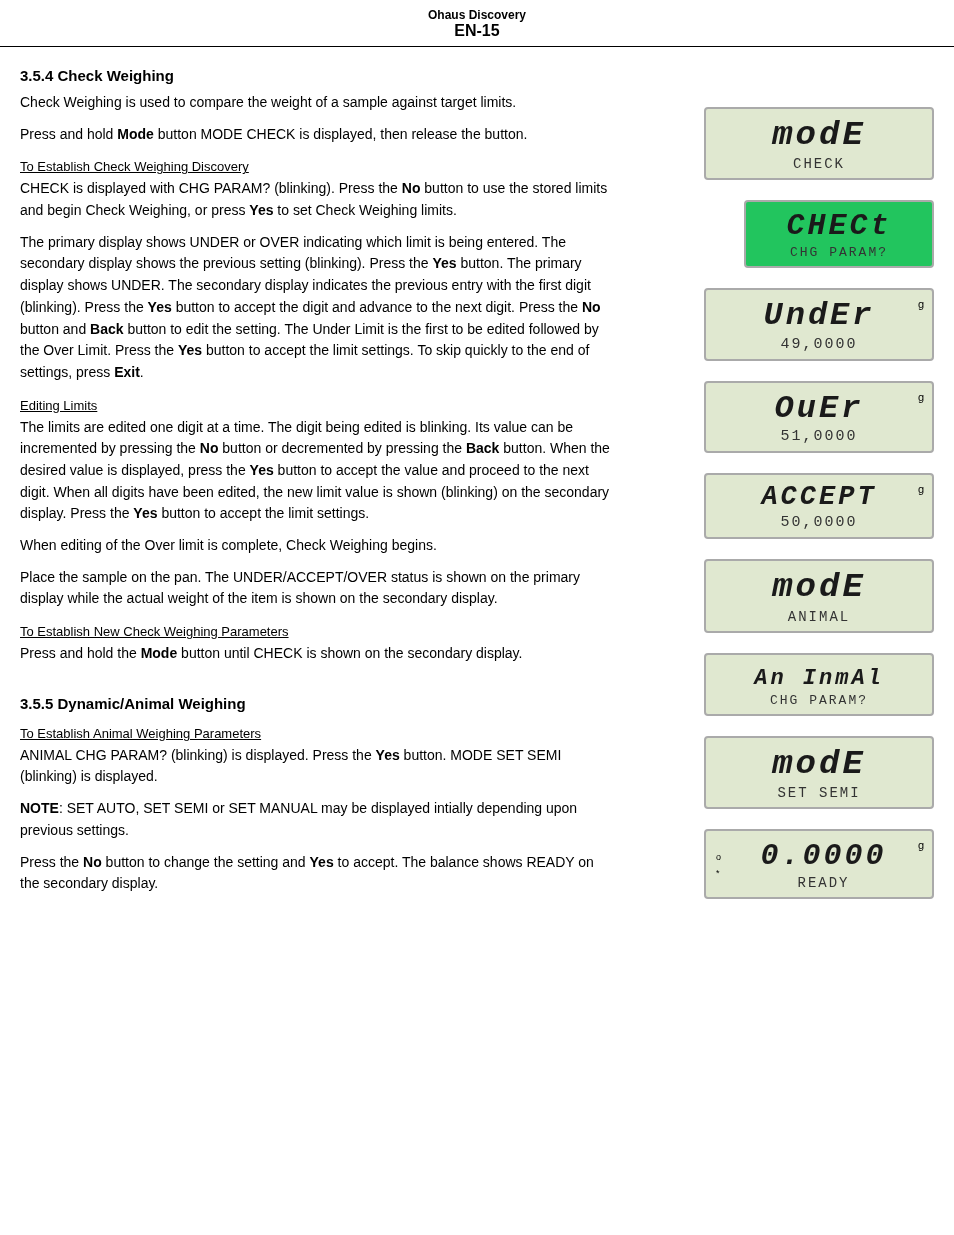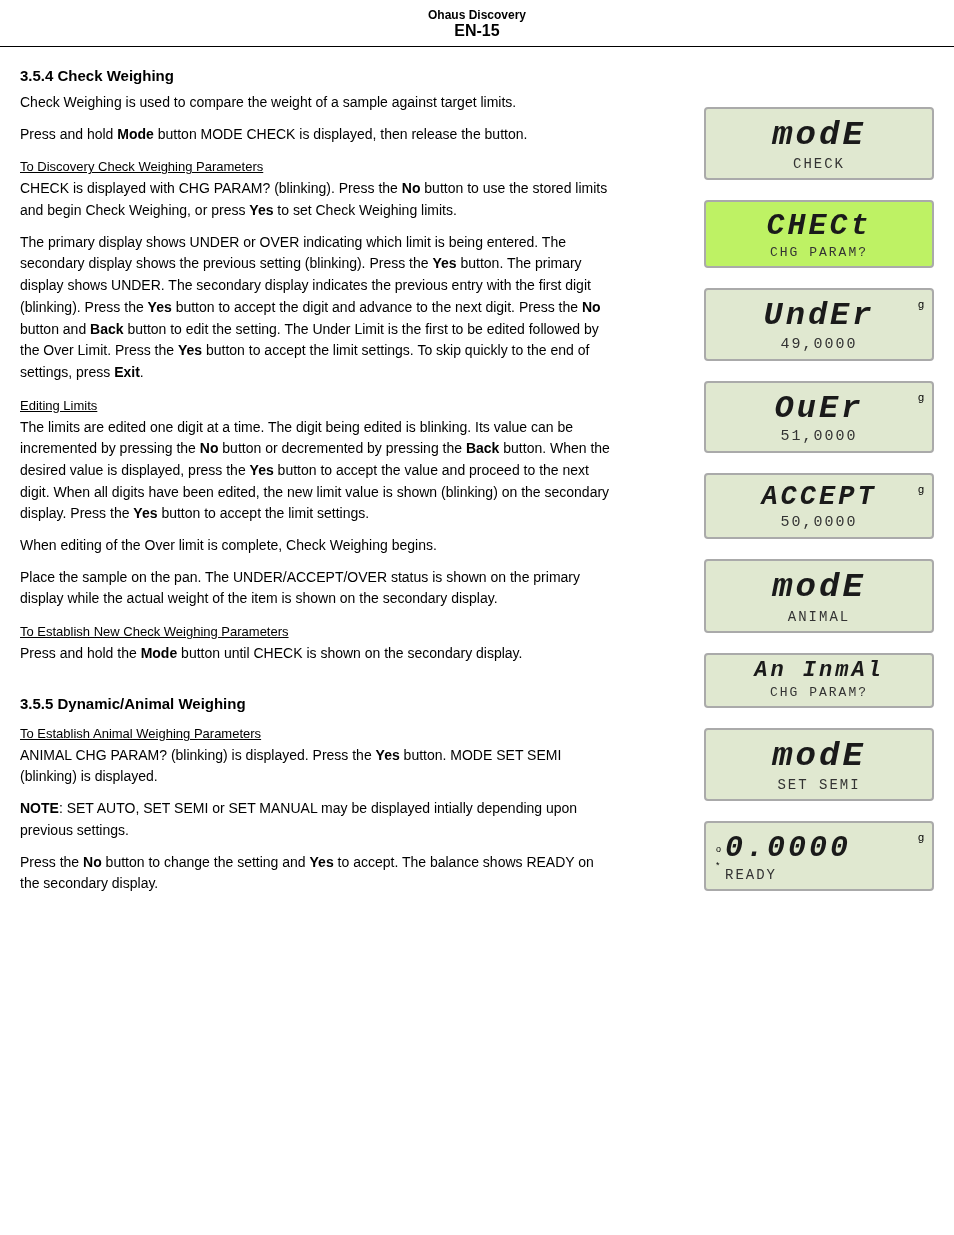--- a/index.html
+++ b/index.html
@@ -95,21 +95,21 @@
   </div>
 
   <div class="content">
 
     <div class="text-col">
 
       <h2>3.5.4  Check Weighing</h2>
       <p>Check Weighing is used to compare the weight of a sample against target limits.</p>
       <p class="spaced">Press and hold <strong>Mode</strong> button MODE CHECK is displayed, then release the button.</p>
 
-      <h3>To Discovery Check Weighing Parameters</h3>
+      <h3>To Establish Check Weighing Discovery</h3>
       <p>CHECK is displayed with CHG PARAM? (blinking).  Press the <strong>No</strong> button to use the stored limits and begin Check Weighing, or press <strong>Yes</strong> to set Check Weighing limits.</p>
 
       <p>The primary display shows UNDER or OVER indicating which limit is being entered.  The secondary display shows the previous setting (blinking).  Press the <strong>Yes</strong> button.  The primary display shows UNDER.  The secondary display indicates the previous entry with the first digit (blinking).  Press the <strong>Yes</strong> button to accept the digit and advance to the next digit.  Press the <strong>No</strong> button and <strong>Back</strong> button to edit the setting.  The Under Limit is the first to be edited followed by the Over Limit.  Press the <strong>Yes</strong> button to accept the limit settings.  To skip quickly to the end of settings, press <strong>Exit</strong>.</p>
 
       <h3>Editing Limits</h3>
       <p>The limits are edited one digit at a time.  The digit being edited is blinking.  Its value can be incremented by pressing the <strong>No</strong> button or decremented by pressing the <strong>Back</strong> button.  When the desired value is displayed,  press the <strong>Yes</strong> button to accept the value and proceed to the next digit. When all digits have been edited, the new limit value is shown (blinking) on the secondary display.  Press the <strong>Yes</strong> button to accept the limit settings.</p>
 
       <p>When editing of the Over limit is complete, Check Weighing begins.</p>
       <p>Place the sample on the pan. The UNDER/ACCEPT/OVER status is shown on the primary display while the actual weight of the item is shown on the secondary display.</p>
 
@@ -126,21 +126,21 @@
       <p><strong>NOTE</strong>: SET AUTO, SET SEMI or SET MANUAL may be displayed intially depending upon previous settings.</p>
 
       <p>Press the <strong>No</strong> button to change the setting and <strong>Yes</strong> to accept.  The balance shows READY on the secondary display.</p>
     </div>
 
     <div class="display-col">
         <div style="background: rgb(224, 232, 208); border: 2px solid rgb(170, 170, 170); border-radius: 4px; width: 230px; padding: 8px 10px 6px; position: relative; display: flex; flex-direction: column; align-items: center; margin-bottom: 2px;">
           <div style="font-family: &quot;Courier New&quot;, monospace; font-size: 34px; font-weight: bold; letter-spacing: 3px; color: rgb(26, 26, 26); font-style: italic; text-align: center; line-height: 1.1;">modE</div>
           <div style="font-family: &quot;Courier New&quot;, monospace; font-size: 14px; letter-spacing: 2px; color: rgb(51, 51, 51); text-align: center; margin-top: 2px;">CHECK</div>
         </div>
-        <div style="background: #bef264; border: 2px solid rgb(170, 170, 170); border-radius: 4px; width: 230px; padding: 8px 10px 6px; position: relative; display: flex; flex-direction: column; align-items: center; margin-bottom: 2px;">
+        <div style="background: #22c55e; border: 2px solid rgb(170, 170, 170); border-radius: 4px; width: 190px; padding: 8px 10px 6px; position: relative; display: flex; flex-direction: column; align-items: center; margin-bottom: 2px;">
           <div style="font-family: &quot;Courier New&quot;, monospace; font-size: 30px; font-weight: bold; letter-spacing: 3px; color: rgb(26, 26, 26); font-style: italic; text-align: center; line-height: 1.1;">CHECt</div>
           <div style="font-family: &quot;Courier New&quot;, monospace; font-size: 13px; letter-spacing: 2px; color: rgb(51, 51, 51); text-align: center; margin-top: 2px;">CHG PARAM?</div>
         </div>
         <div style="background: rgb(224, 232, 208); border: 2px solid rgb(170, 170, 170); border-radius: 4px; width: 230px; padding: 8px 10px 6px; position: relative; display: flex; flex-direction: column; align-items: center; margin-bottom: 2px;">
           <span style="position: absolute; top: 8px; right: 8px; font-size: 11px; font-family: Arial;">g</span>
           <div style="font-family: &quot;Courier New&quot;, monospace; font-size: 32px; font-weight: bold; letter-spacing: 3px; color: rgb(26, 26, 26); font-style: italic; text-align: center; line-height: 1.1;">UndEr</div>
           <div style="font-family: &quot;Courier New&quot;, monospace; font-size: 15px; letter-spacing: 2px; color: rgb(51, 51, 51); text-align: center; margin-top: 2px;">49,0000</div>
         </div>
         <div style="background: rgb(224, 232, 208); border: 2px solid rgb(170, 170, 170); border-radius: 4px; width: 230px; padding: 8px 10px 6px; position: relative; display: flex; flex-direction: column; align-items: center; margin-bottom: 2px;">
           <span style="position: absolute; top: 8px; right: 8px; font-size: 11px; font-family: Arial;">g</span>
@@ -149,36 +149,36 @@
         </div>
         <div style="background: rgb(224, 232, 208); border: 2px solid rgb(170, 170, 170); border-radius: 4px; width: 230px; padding: 8px 10px 6px; position: relative; display: flex; flex-direction: column; align-items: center; margin-bottom: 2px;">
           <span style="position: absolute; top: 8px; right: 8px; font-size: 11px; font-family: Arial;">g</span>
           <div style="font-family: &quot;Courier New&quot;, monospace; font-size: 27px; font-weight: bold; letter-spacing: 3px; color: rgb(26, 26, 26); font-style: italic; text-align: center; line-height: 1.1;">ACCEPT</div>
           <div style="font-family: &quot;Courier New&quot;, monospace; font-size: 15px; letter-spacing: 2px; color: rgb(51, 51, 51); text-align: center; margin-top: 2px;">50,0000</div>
         </div>
         <div style="background: rgb(224, 232, 208); border: 2px solid rgb(170, 170, 170); border-radius: 4px; width: 230px; padding: 8px 10px 6px; position: relative; display: flex; flex-direction: column; align-items: center; margin-bottom: 2px;">
           <div style="font-family: &quot;Courier New&quot;, monospace; font-size: 34px; font-weight: bold; letter-spacing: 3px; color: rgb(26, 26, 26); font-style: italic; text-align: center; line-height: 1.1;">modE</div>
           <div style="font-family: &quot;Courier New&quot;, monospace; font-size: 14px; letter-spacing: 2px; color: rgb(51, 51, 51); text-align: center; margin-top: 2px;">ANIMAL</div>
         </div>
-        <div style="background: rgb(224, 232, 208); border: 2px solid rgb(170, 170, 170); border-radius: 4px; width: 230px; padding: 4px 10px 6px; position: relative; display: flex; flex-direction: column; align-items: center; margin-bottom: 2px;">
+        <div style="background: rgb(224, 232, 208); border: 2px solid rgb(170, 170, 170); border-radius: 4px; width: 230px; padding: 12px 10px 6px; position: relative; display: flex; flex-direction: column; align-items: center; margin-bottom: 2px;">
           <div style="font-family: &quot;Courier New&quot;, monospace; font-size: 22px; font-weight: bold; letter-spacing: 3px; color: rgb(26, 26, 26); font-style: italic; text-align: center; line-height: 1.1;">An InmAl</div>
           <div style="font-family: &quot;Courier New&quot;, monospace; font-size: 13px; letter-spacing: 2px; color: rgb(51, 51, 51); text-align: center; margin-top: 2px;">CHG PARAM?</div>
         </div>
         <div style="background: rgb(224, 232, 208); border: 2px solid rgb(170, 170, 170); border-radius: 4px; width: 230px; padding: 8px 10px 6px; position: relative; display: flex; flex-direction: column; align-items: center; margin-bottom: 2px;">
           <div style="font-family: &quot;Courier New&quot;, monospace; font-size: 34px; font-weight: bold; letter-spacing: 3px; color: rgb(26, 26, 26); font-style: italic; text-align: center; line-height: 1.1;">modE</div>
           <div style="font-family: &quot;Courier New&quot;, monospace; font-size: 14px; letter-spacing: 2px; color: rgb(51, 51, 51); text-align: center; margin-top: 2px;">SET SEMI</div>
         </div>
         <div style="background: rgb(224, 232, 208); border: 2px solid rgb(170, 170, 170); border-radius: 4px; width: 230px; padding: 8px 10px 6px; position: relative; display: flex; flex-direction: column; align-items: center; margin-bottom: 2px;">
           <span style="position: absolute; top: 8px; right: 8px; font-size: 11px; font-family: Arial;">g</span>
           <div style="display: flex; align-items: center; width: 100%;">
             <div style="display: flex; flex-direction: column; gap: 6px; margin-right: 4px; align-self: center;">
               <span style="font-size: 9px; font-family: Arial;">o</span>
               <span style="font-size: 9px; font-family: Arial;">*</span>
             </div>
-            <div style="flex: 1 1 0%; display: flex; flex-direction: column; align-items: flex-start;">
+            <div style="flex: 1 1 0%; display: flex; flex-direction: column; align-items: center;">
               <div style="font-family: &quot;Courier New&quot;, monospace; font-size: 30px; font-weight: bold; letter-spacing: 3px; color: rgb(26, 26, 26); font-style: italic; text-align: center;">0.0000</div>
               <div style="font-family: &quot;Courier New&quot;, monospace; font-size: 14px; letter-spacing: 2px; color: rgb(51, 51, 51); text-align: center; margin-top: 2px;">READY</div>
             </div>
           </div>
         </div>
       </div>
   </div>
 </div>
 
 </body></html>

